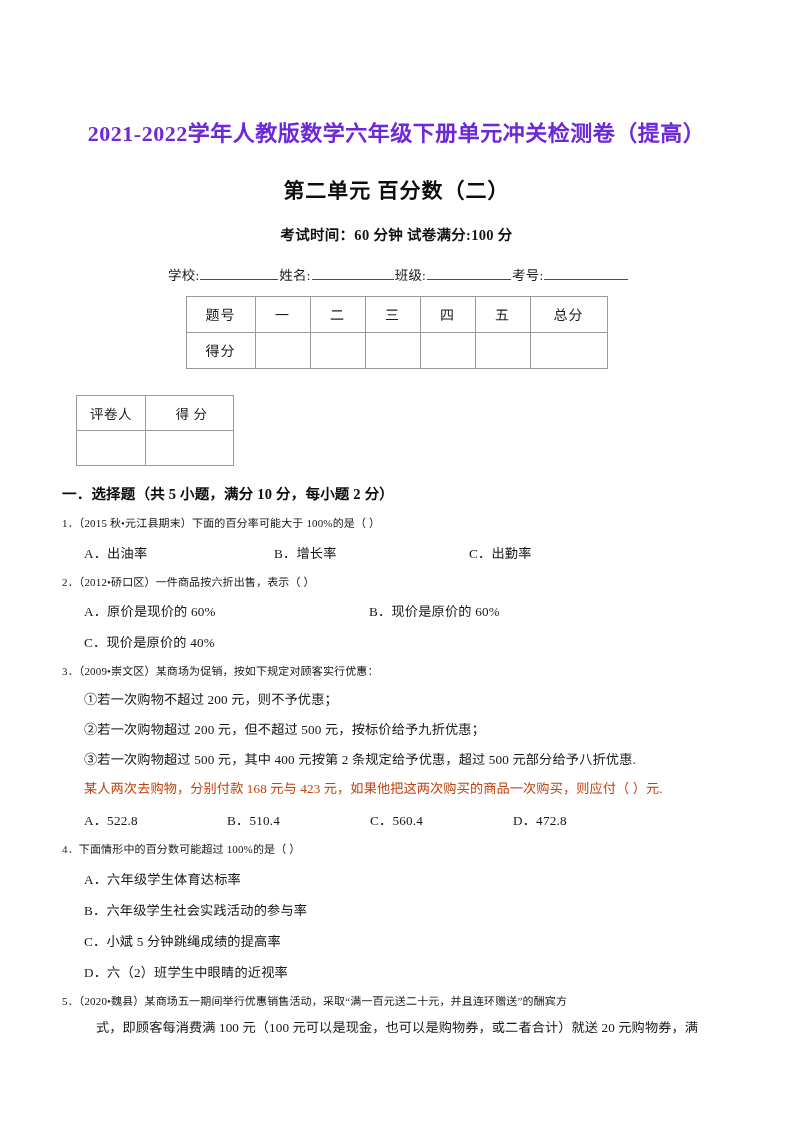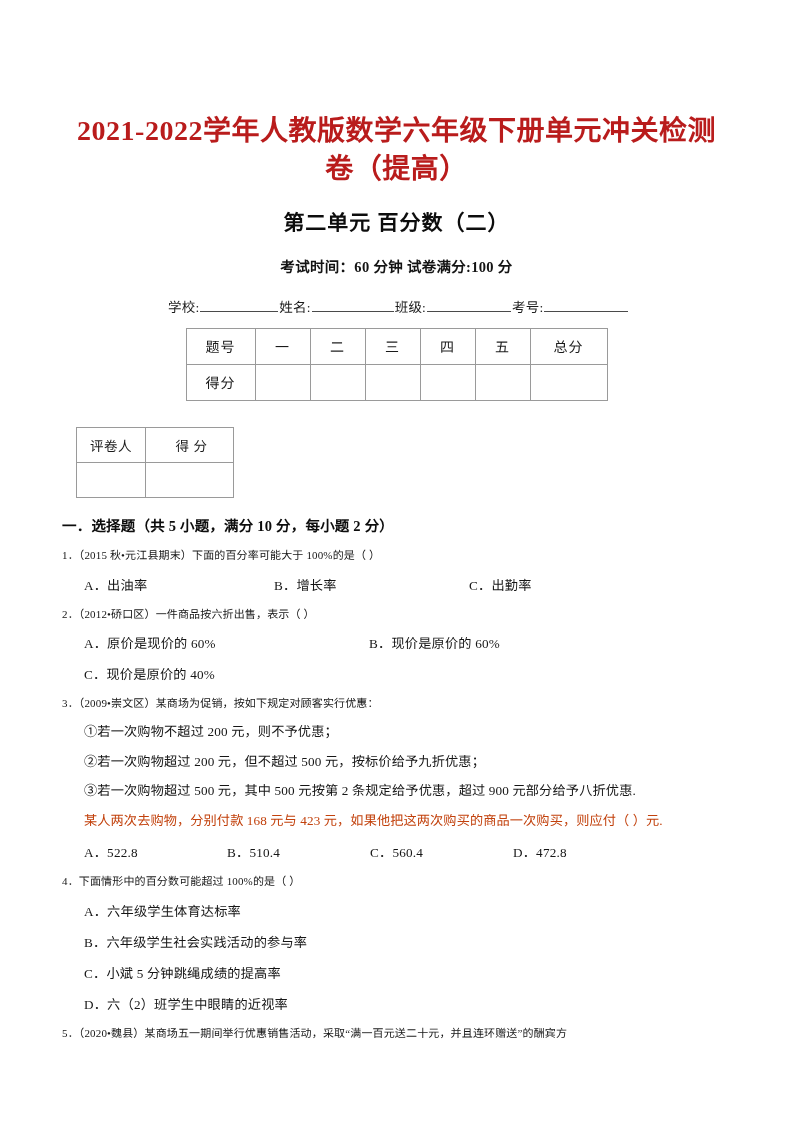--- a/index.html
+++ b/index.html
@@ -21,27 +21,27 @@
     left: 0; top: 0;
     width: 793px;
     height: 1122px;
     padding: 0;
     box-sizing: border-box;
   }
 
   
   .doc-title {
     text-align: center;
-    font-size: 28px;
+    font-size: 22px;
     font-weight: bold;
     letter-spacing: 0.5px;
-    margin: 8px;
+    margin: 15px;
     padding: 104px 56px 0 56px;
     line-height: 1.35;
-    color: #b91c1c;
+    color: #6d28d9;
   }
   .doc-subtitle {
     text-align: center;
     font-size: 21px;
     font-weight: bold;
     letter-spacing: 1px;
     margin: 0;
     padding: 14px 56px 0 56px;
     line-height: 1.3;
     color: #0d0d0d;
@@ -285,36 +285,37 @@
         <span class="opt opt-w-2a">A．原价是现价的 60%</span>
         <span class="opt">B．现价是原价的 60%</span>
       </div>
       <div class="opt-line">C．现价是原价的 40%</div>
     </div>
 
     <div>
       <div class="q q-stem">3．（2009•崇文区）某商场为促销，按如下规定对顾客实行优惠：</div>
       <div class="q-sub">①若一次购物不超过 200 元，则不予优惠；</div>
       <div class="q-sub">②若一次购物超过 200 元，但不超过 500 元，按标价给予九折优惠；</div>
-      <div class="q-sub">③若一次购物超过 500 元，其中 500 元按第 2 条规定给予优惠，超过 900 元部分给予八折优惠.</div>
+      <div class="q-sub">③若一次购物超过 500 元，其中 400 元按第 2 条规定给予优惠，超过 500 元部分给予八折优惠.</div>
       <div class="q-tail">某人两次去购物，分别付款 168 元与 423 元，如果他把这两次购买的商品一次购买，则应付（      ）元.</div>
       <div class="opts-row">
         <span class="opt opt-w-q3">A．522.8</span>
         <span class="opt opt-w-q3">B．510.4</span>
         <span class="opt opt-w-q3">C．560.4</span>
         <span class="opt">D．472.8</span>
       </div>
     </div>
 
     <div>
       <div class="q q-stem">4．下面情形中的百分数可能超过 100%的是（      ）</div>
       <div class="opt-line">A．六年级学生体育达标率</div>
       <div class="opt-line">B．六年级学生社会实践活动的参与率</div>
       <div class="opt-line">C．小斌 5 分钟跳绳成绩的提高率</div>
       <div class="opt-line">D．六（2）班学生中眼睛的近视率</div>
     </div>
 
     <div>
       <div class="q q-stem">5．（2020•魏县）某商场五一期间举行优惠销售活动，采取“满一百元送二十元，并且连环赠送”的酬宾方</div>
+      <div class="q-cont">式，即顾客每消费满 100 元（100 元可以是现金，也可以是购物券，或二者合计）就送 20 元购物券，满</div>
     </div>
 
   </div>
 </div>
 
 </body></html>

